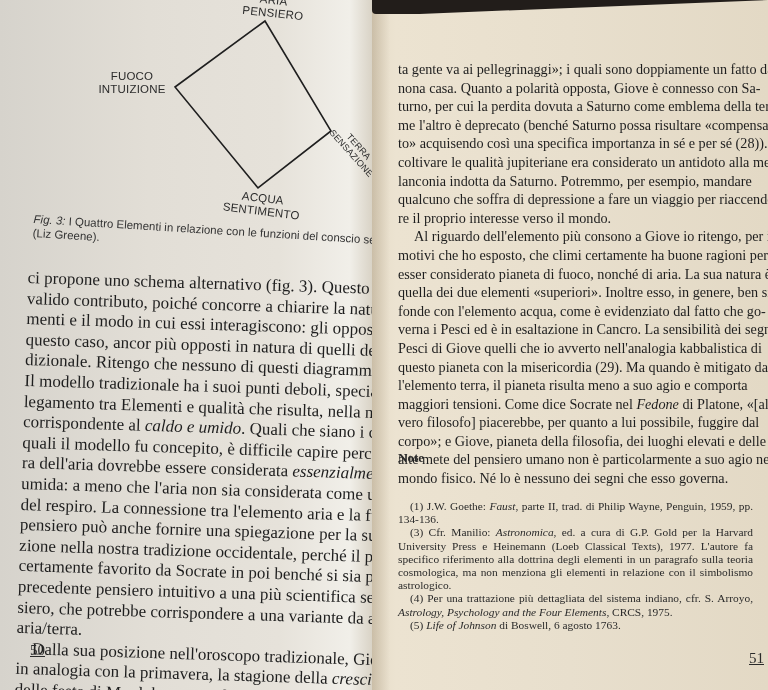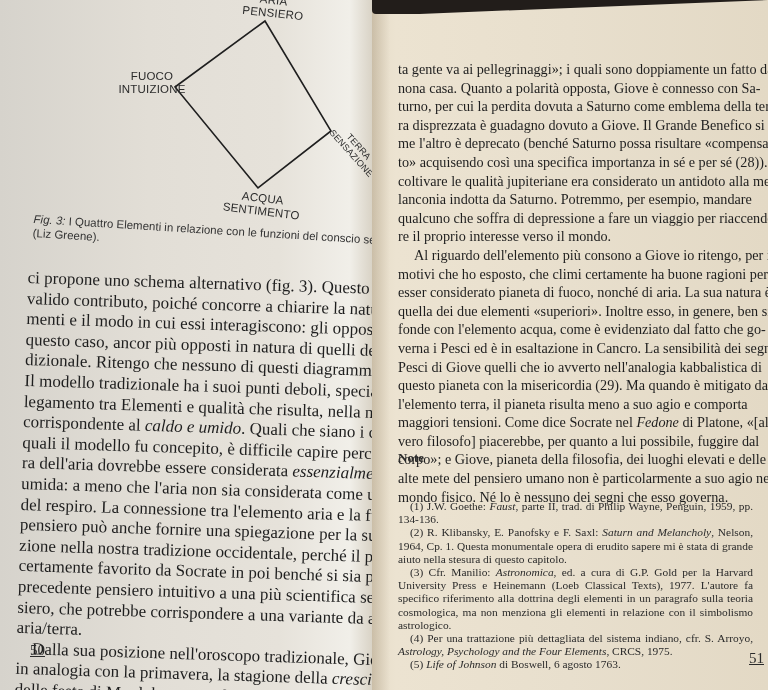--- a/index.html
+++ b/index.html
@@ -70,21 +70,21 @@
 
 <div class="page left-page">
   <div class="figure">
     <svg width="372" height="250" style="position:absolute;left:0;top:0;">
       <polygon points="265,21 331,131 258,188 175,87" fill="none" stroke="#1f1f1f" stroke-width="1.6"></polygon>
     </svg>
     <div class="fig-label" style="left:243px;top:-6px;width:60px;transform:rotate(6deg);">
       <div>ARIA</div>
       <div>PENSIERO</div>
     </div>
-    <div class="fig-label" style="left:112px;top:70px;width:80px;">
+    <div class="fig-label" style="left:92px;top:70px;width:80px;">
       <div>FUOCO</div>
       <div>INTUIZIONE</div>
     </div>
     <div class="fig-label" style="left:325px;top:140px;width:60px;font-size:9px;line-height:10px;transform:rotate(48deg);">
       <div>TERRA</div>
       <div>SENSAZIONE</div>
     </div>
     <div class="fig-label" style="left:222px;top:192px;width:80px;transform:rotate(7deg);">
       <div>ACQUA</div>
       <div>SENTIMENTO</div>
@@ -120,21 +120,20 @@
   </div>
 
   <div class="page-number pn-left">50</div>
 </div>
 
 <div class="page right-page">
   <div class="text-block right-text">
     <div class="line">ta gente va ai pellegrinaggi»; i quali sono doppiamente un fatto da</div>
     <div class="line">nona casa. Quanto a polarità opposta, Giove è connesso con Sa-</div>
     <div class="line">turno, per cui la perdita dovuta a Saturno come emblema della ter-</div>
-    <div class="line">ra disprezzata è guadagno dovuto a Giove. Il Grande Benefico si</div>
     <div class="line">me l'altro è deprecato (benché Saturno possa risultare «compensa-</div>
     <div class="line">to» acquisendo così una specifica importanza in sé e per sé (28)). Il</div>
     <div class="line">coltivare le qualità jupiteriane era considerato un antidoto alla me-</div>
     <div class="line">lanconia indotta da Saturno. Potremmo, per esempio, mandare</div>
     <div class="line">qualcuno che soffra di depressione a fare un viaggio per riaccende-</div>
     <div class="line">re il proprio interesse verso il mondo.</div>
     <div class="line indent">Al riguardo dell'elemento più consono a Giove io ritengo, per i</div>
     <div class="line">motivi che ho esposto, che climi certamente ha buone ragioni per</div>
     <div class="line">esser considerato pianeta di fuoco, nonché di aria. La sua natura è</div>
     <div class="line">quella dei due elementi «superiori». Inoltre esso, in genere, ben si</div>
@@ -150,19 +149,18 @@
     <div class="line">mondo fisico. Né lo è nessuno dei segni che esso governa.</div>
   </div>
 </div>
 
 <div class="spine-shadow"></div>
 <div class="top-dark"></div>
 
 <div class="notes-heading">Note</div>
 <div class="notes">
   <p class="note first"><span>(1) J.W. Goethe: </span><em>Faust</em><span>, parte II, trad. di Philip Wayne, Penguin, 1959, pp. 134-136.</span></p>
-  <p class="note first"><span>(2) R. Klibansky, E. Panofsky e F. Saxl: </span><em>Saturn and Melancholy</em><span>, Nelson, 1964, Cp. 1. Questa monumentale opera di erudito sapere mi è stata di grande aiuto nella stesura di questo capitolo.</span></p>
   <p class="note first"><span>(3) Cfr. Manilio: </span><em>Astronomica</em><span>, ed. a cura di G.P. Gold per la Harvard University Press e Heinemann (Loeb Classical Texts), 1977. L'autore fa specifico riferimento alla dottrina degli elementi in un paragrafo sulla teoria cosmologica, ma non menziona gli elementi in relazione con il simbolismo astrologico.</span></p>
   <p class="note first"><span>(4) Per una trattazione più dettagliata del sistema indiano, cfr. S. Arroyo, </span><em>Astrology, Psychology and the Four Elements</em><span>, CRCS, 1975.</span></p>
   <p class="note first"><span>(5) </span><em>Life of Johnson</em><span> di Boswell, 6 agosto 1763.</span></p>
 </div>
 
 <div class="page-number pn-right">51</div>
 
 </body></html>

